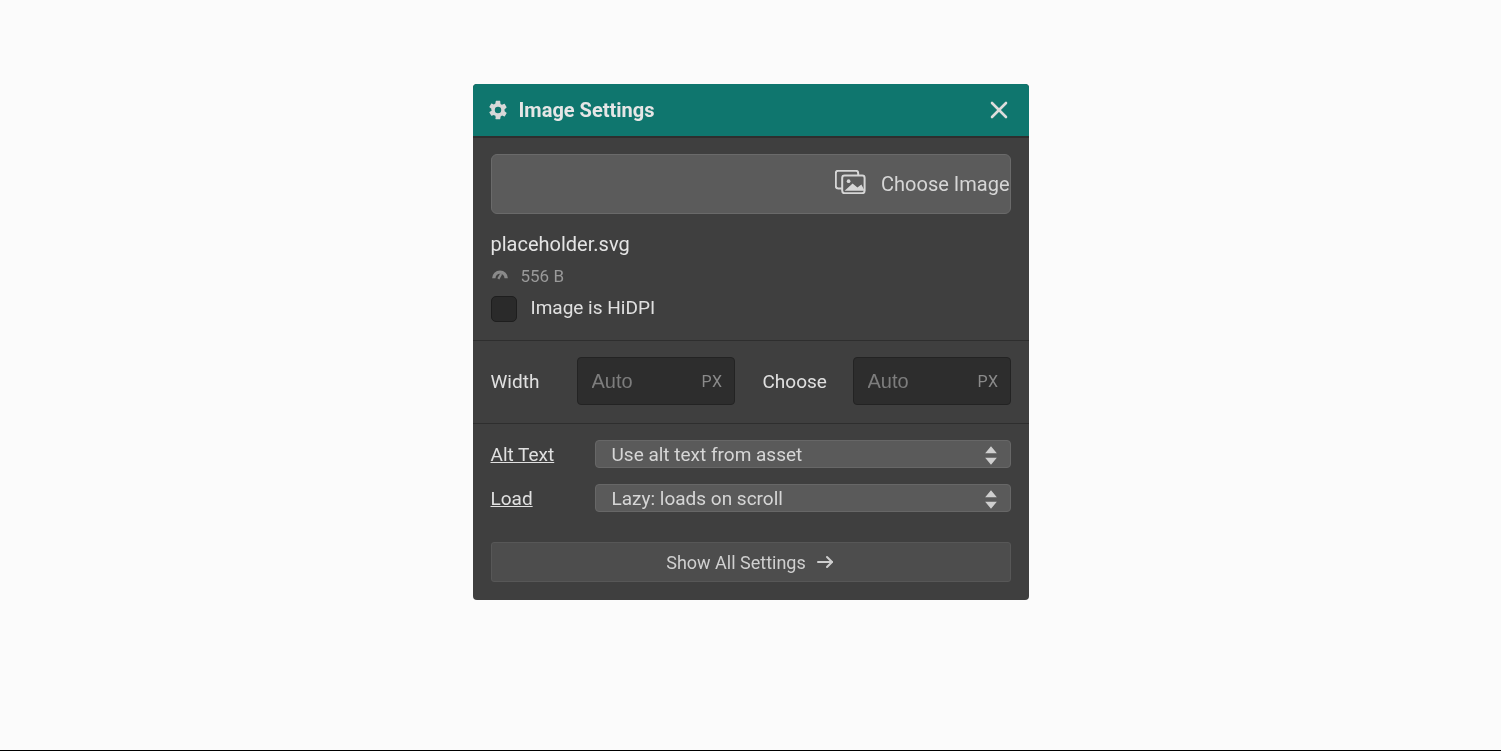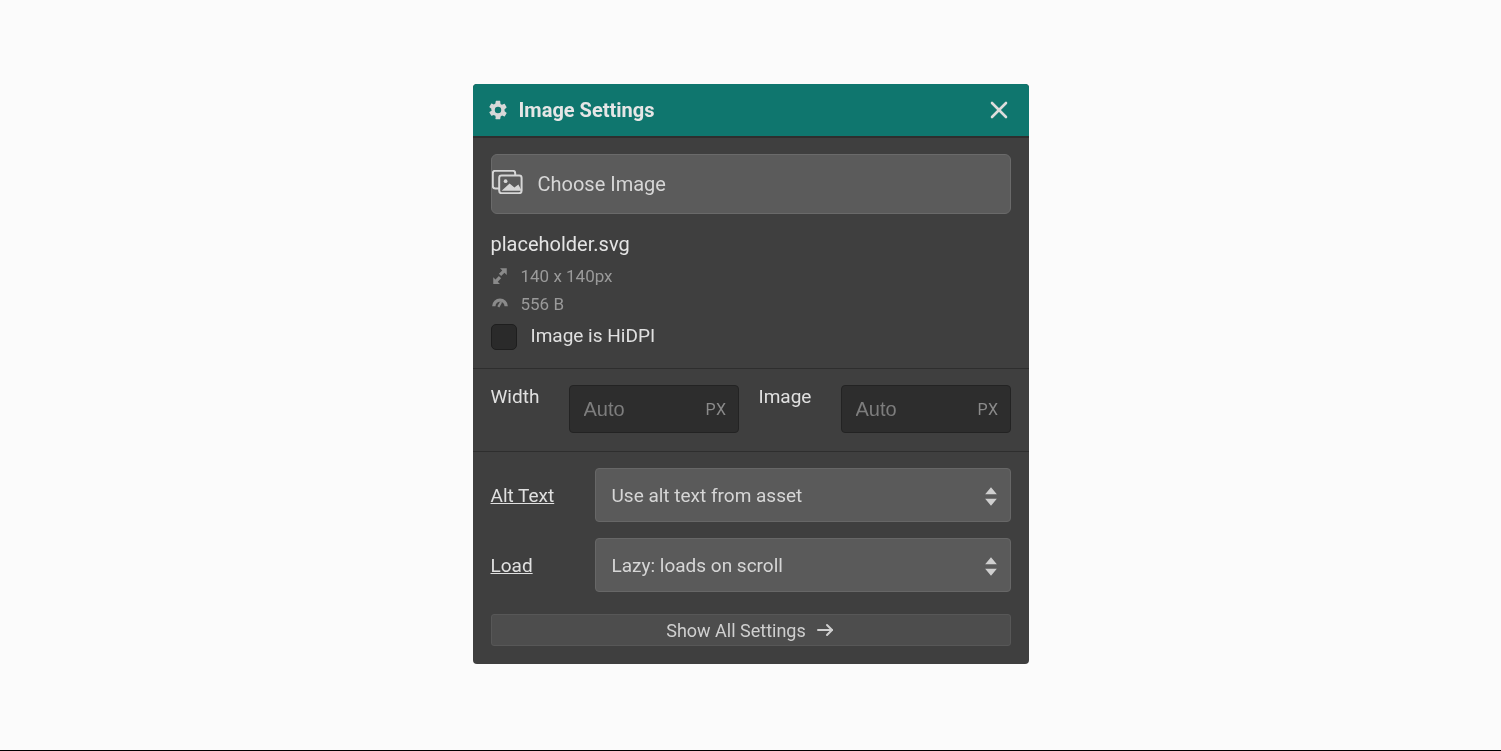--- a/index.html
+++ b/index.html
@@ -57,21 +57,21 @@
   .section:first-of-type { border-top: none; }
 
   .choose-btn {
     width: 100%;
     height: 60px;
     background: #5b5b5b;
     border: 1px solid #6a6a6a;
     border-radius: 6px;
     display: flex;
     align-items: center;
-    justify-content: flex-start;
+    justify-content: flex-end;
     gap: 14px;
     color: #d6d6d6;
     font-size: 20px;
     cursor: pointer;
   }
   .choose-btn svg { width: 32px; height: 24px; }
 
   .file-info { margin-top: 18px; }
   .file-name { font-size: 20px; color: #e4e4e4; margin-bottom: 10px; }
   .meta-row {
@@ -82,21 +82,21 @@
   .hidpi-row { display: flex; gap: 14px; margin-top: 10px; }
   .checkbox {
     width: 26px; height: 26px;
     background: #2a2a2a;
     border: 1px solid #1e1e1e;
     border-radius: 5px;
     cursor: pointer;
   }
   .hidpi-label { font-size: 19px; color: #e0e0e0; }
 
-  .dims-row { display: flex; align-items: flex-start; gap: 20px; }
+  .dims-row { display: flex; align-items: center; gap: 28px; }
   .dim-label { font-size: 19px; color: #e0e0e0; width: 58px; }
   .dim-label.h { width: 62px; }
   .dim-input-wrap {
     position: relative;
     flex: 1;
     height: 48px;
   }
   .dim-input {
     width: 100%; height: 100%;
     background: #2d2d2d;
@@ -107,37 +107,37 @@
     padding: 0 44px 0 14px;
     outline: none;
   }
   .dim-input::placeholder { color: #7d7d7d; }
   .dim-unit {
     position: absolute; right: 12px; top: 50%; transform: translateY(-50%);
     font-size: 16px; color: #8a8a8a; letter-spacing: 0.5px;
   }
 
   .select-row { display: flex; align-items: center; gap: 14px; margin-bottom: 16px; }
-  .select-row:last-child { margin-bottom: 4px; }
+  .select-row:last-child { margin-bottom: 12px; }
   .select-label { font-size: 19px; color: #e0e0e0; width: 90px; text-decoration: underline; }
   .select {
-    flex: 1; height: 54px;
+    flex: 1; height: 28px;
     background: #5a5a5a;
     border: 1px solid #676767;
     border-radius: 4px;
     display: flex; align-items: center; justify-content: space-between;
     padding: 0 12px 0 16px;
     color: #d6d6d6; font-size: 19px;
     cursor: pointer;
   }
   .select .caret { width: 14px; height: 18px; color: #cfcfcf; }
 
   .show-all-row { padding: 0 18px 18px 18px; }
   .show-all-btn {
-    width: 100%; height: 32px;
+    width: 100%; height: 40px;
     background: #4d4d4d;
     border: 1px solid #575757;
     border-radius: 3px;
     display: flex; align-items: center; justify-content: center;
     gap: 11px;
     color: #cfcfcf; font-size: 18px;
     cursor: pointer;
   }
   .show-all-btn svg { width: 18px; height: 14px; }
 </style>
@@ -172,49 +172,41 @@
         </svg>
       </span>
       <span>Choose Image</span>
     </div>
 
     <div class="file-info">
       <div class="file-name">placeholder.svg</div>
       <div class="meta-row">
         <span class="mi">
           <svg viewBox="0 0 16 16" fill="currentColor">
-              <path d="M2 14 L2 9 L4 11 L7 8 L9 10 L6 13 L8 15 L2 15 Z M14 2 L14 7 L12 5 L9 8 L7 6 L10 3 L8 1 L14 1 Z"></path>
-            </svg>
-        </span>
-        <span>140 x 140px</span>
-      </div>
-      <div class="meta-row">
-        <span class="mi">
-          <svg viewBox="0 0 16 16" fill="currentColor">
               <path d="M8 3 A7 7 0 0 1 15 10 L12 10 A4 4 0 0 0 4 10 L1 10 A7 7 0 0 1 8 3 Z"></path>
               <rect x="7" y="6" width="2" height="5" transform="rotate(30 8 8)"></rect>
             </svg>
         </span>
         <span>556 B</span>
       </div>
       <div class="hidpi-row">
         <div class="checkbox"></div>
         <span class="hidpi-label">Image is HiDPI</span>
       </div>
     </div>
   </div>
 
   <div class="section">
     <div class="dims-row">
       <span class="dim-label">Width</span>
       <div class="dim-input-wrap">
         <input class="dim-input" placeholder="Auto" style="">
         <span class="dim-unit">PX</span>
       </div>
-      <span class="dim-label h">Image</span>
+      <span class="dim-label h">Choose</span>
       <div class="dim-input-wrap">
         <input class="dim-input" placeholder="Auto" style="">
         <span class="dim-unit">PX</span>
       </div>
     </div>
   </div>
 
   <div class="section">
     <div class="select-row">
       <span class="select-label">Alt Text</span>

